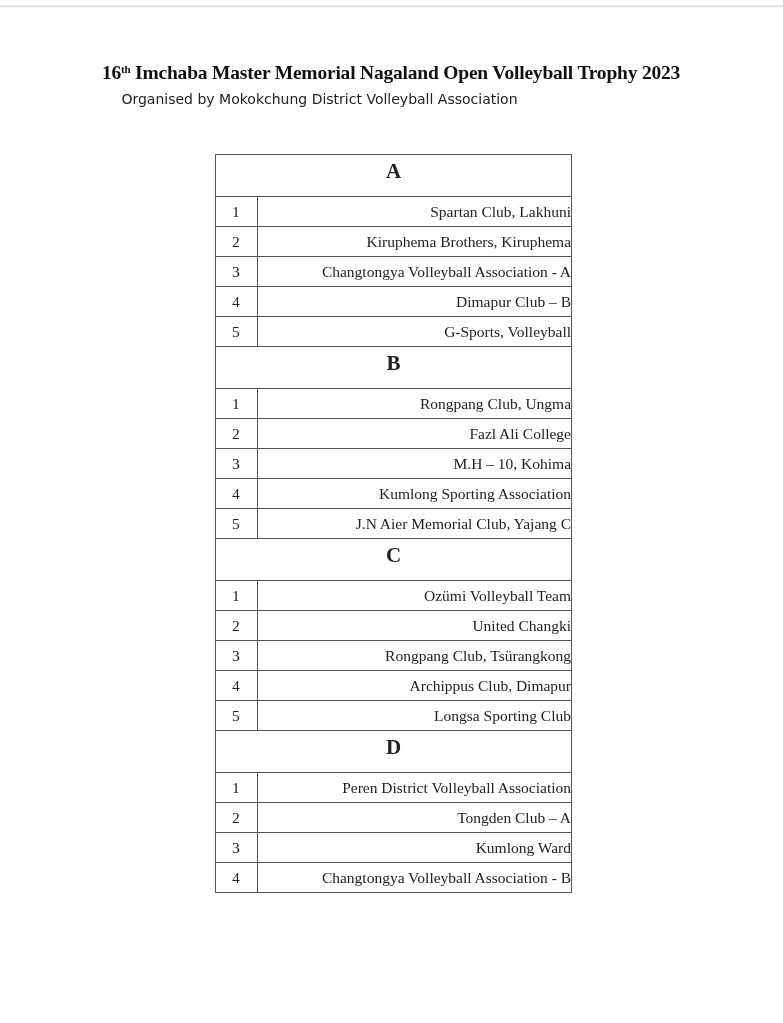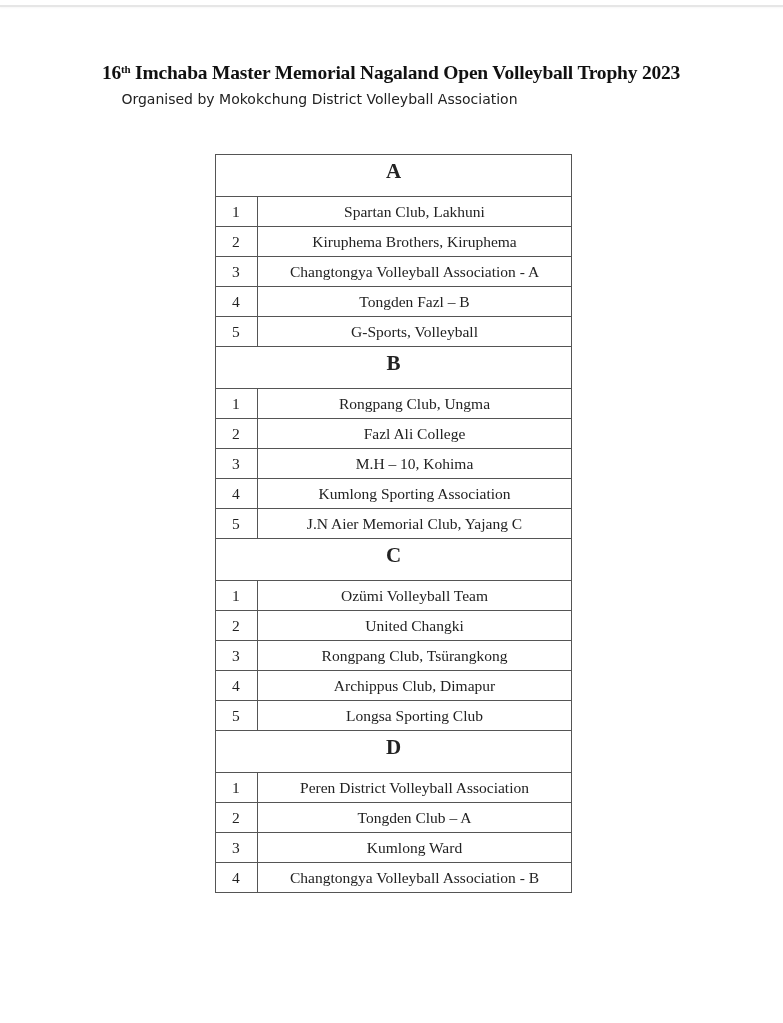--- a/index.html
+++ b/index.html
@@ -84,21 +84,21 @@
     }
     tr.team-row td {
       height: 30px;
       box-sizing: border-box;
     }
     td.num {
       text-align: left;
       padding-left: 16px !important;
     }
     td.name {
-      text-align: center;
+      text-align: right;
     }
     tr.thick-top td {
       border-top: 1.5px solid #222;
     }
   </style>
 </head>
 <body>
 
 <div class="top-edge"></div>
 
@@ -123,21 +123,21 @@
     <tr class="team-row">
       <td class="num">2</td>
       <td class="name">Kiruphema Brothers, Kiruphema</td>
     </tr>
     <tr class="team-row">
       <td class="num">3</td>
       <td class="name">Changtongya Volleyball Association - A</td>
     </tr>
     <tr class="team-row">
       <td class="num">4</td>
-      <td class="name">Tongden Fazl – B</td>
+      <td class="name">Dimapur Club – B</td>
     </tr>
     <tr class="team-row">
       <td class="num">5</td>
       <td class="name">G-Sports, Volleyball</td>
     </tr>
 
     <tr class="group-header">
       <td colspan="2">B</td>
     </tr>
     <tr class="team-row">

